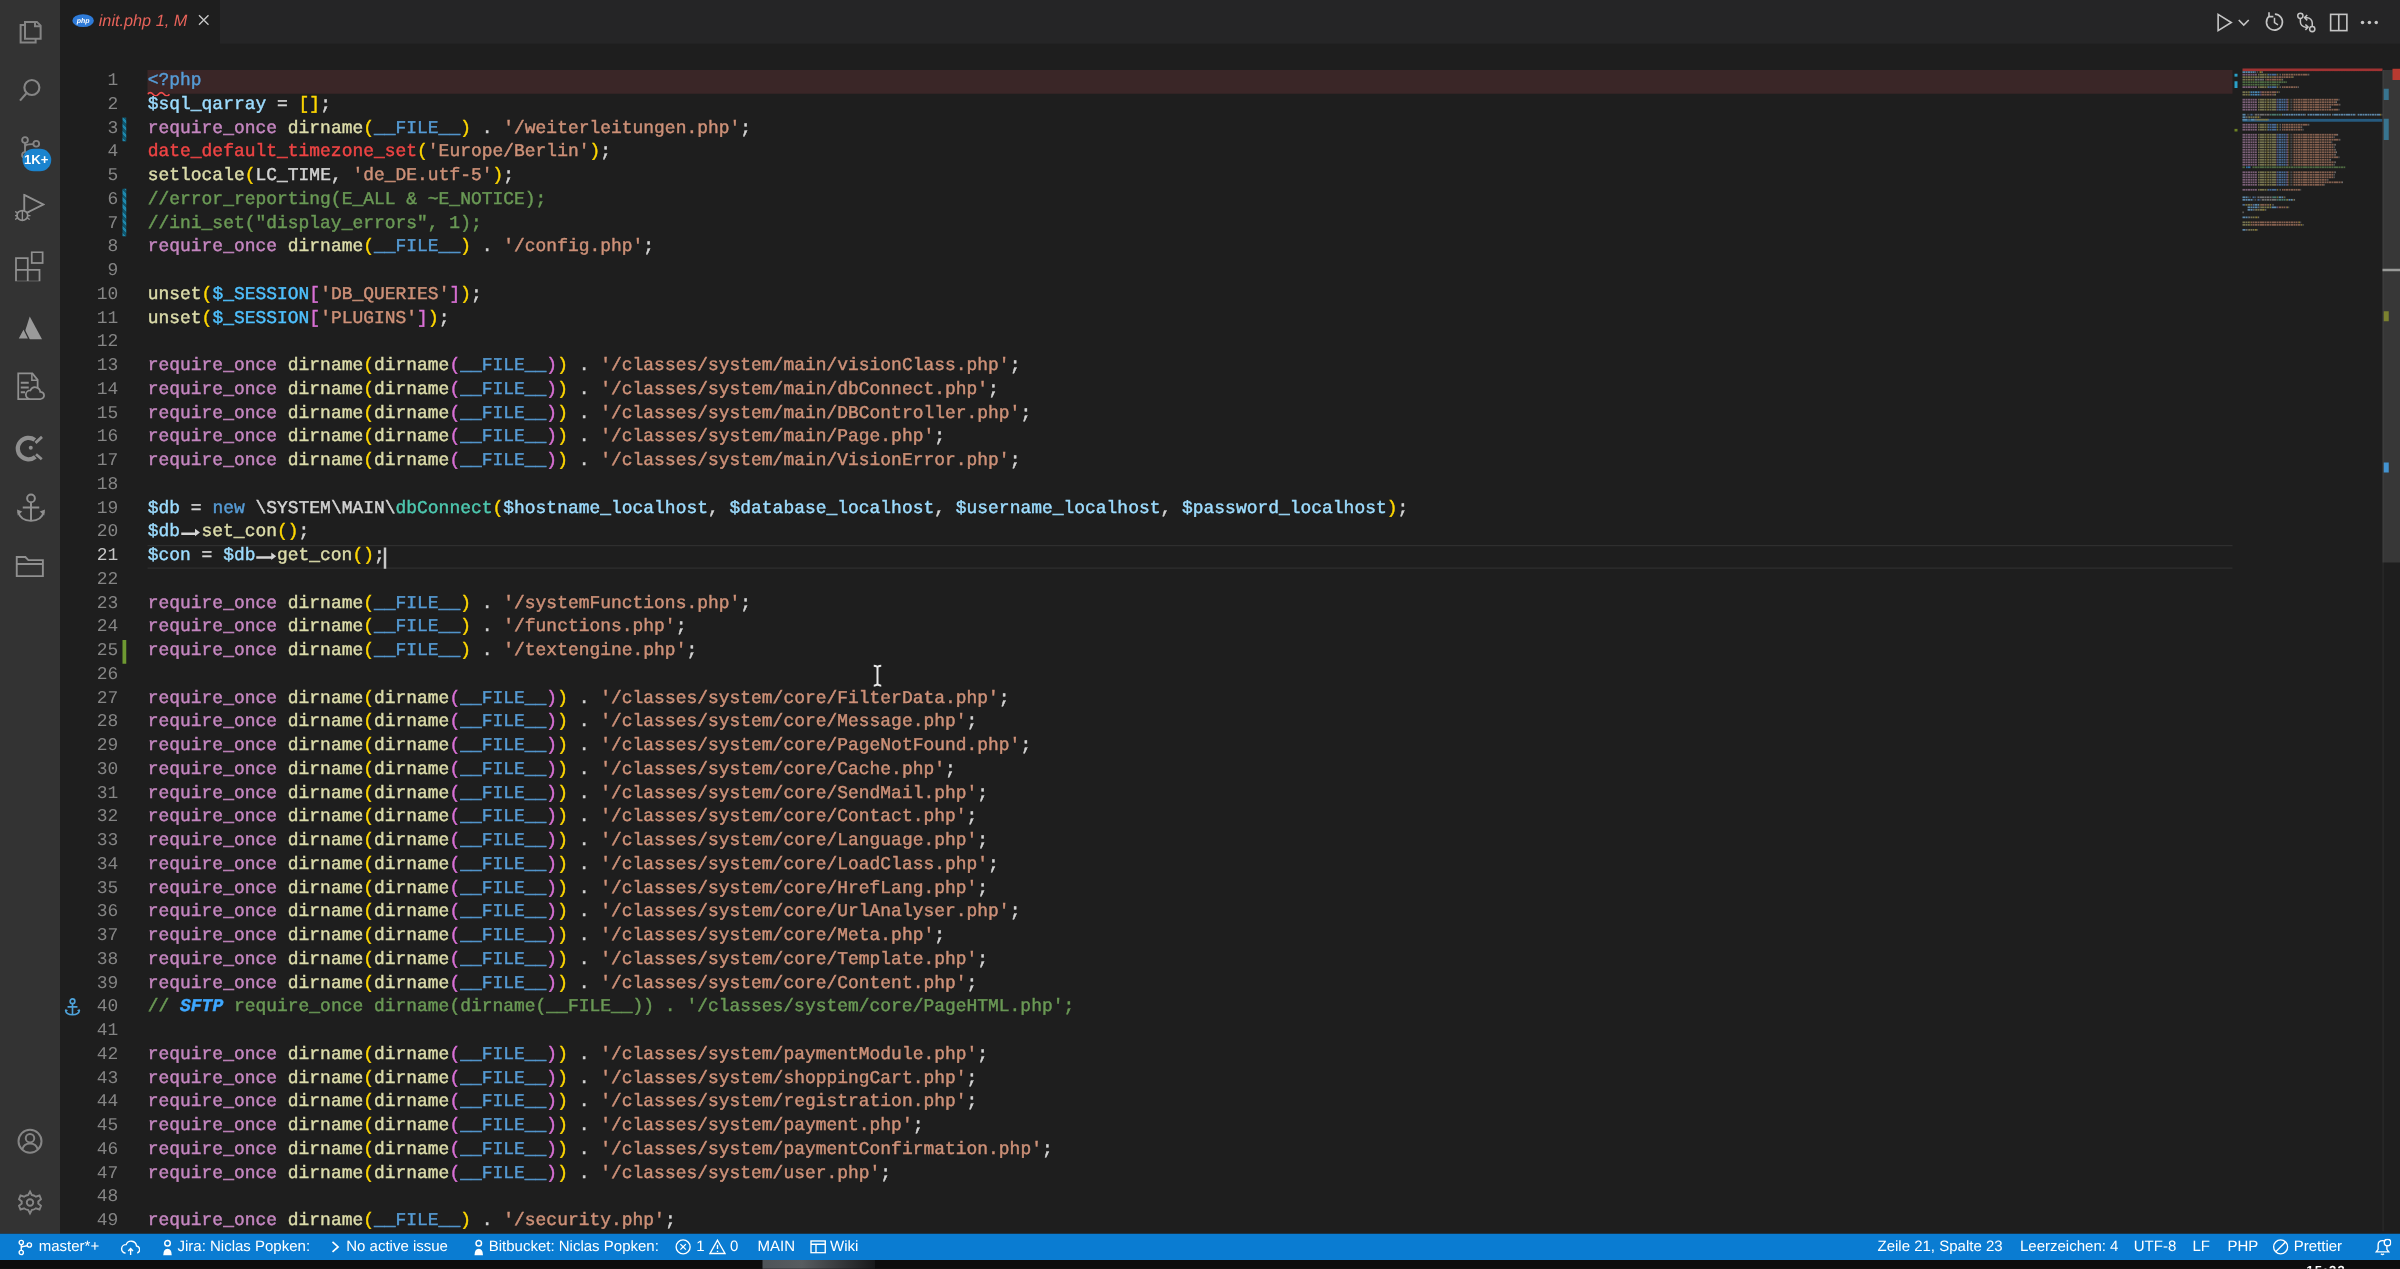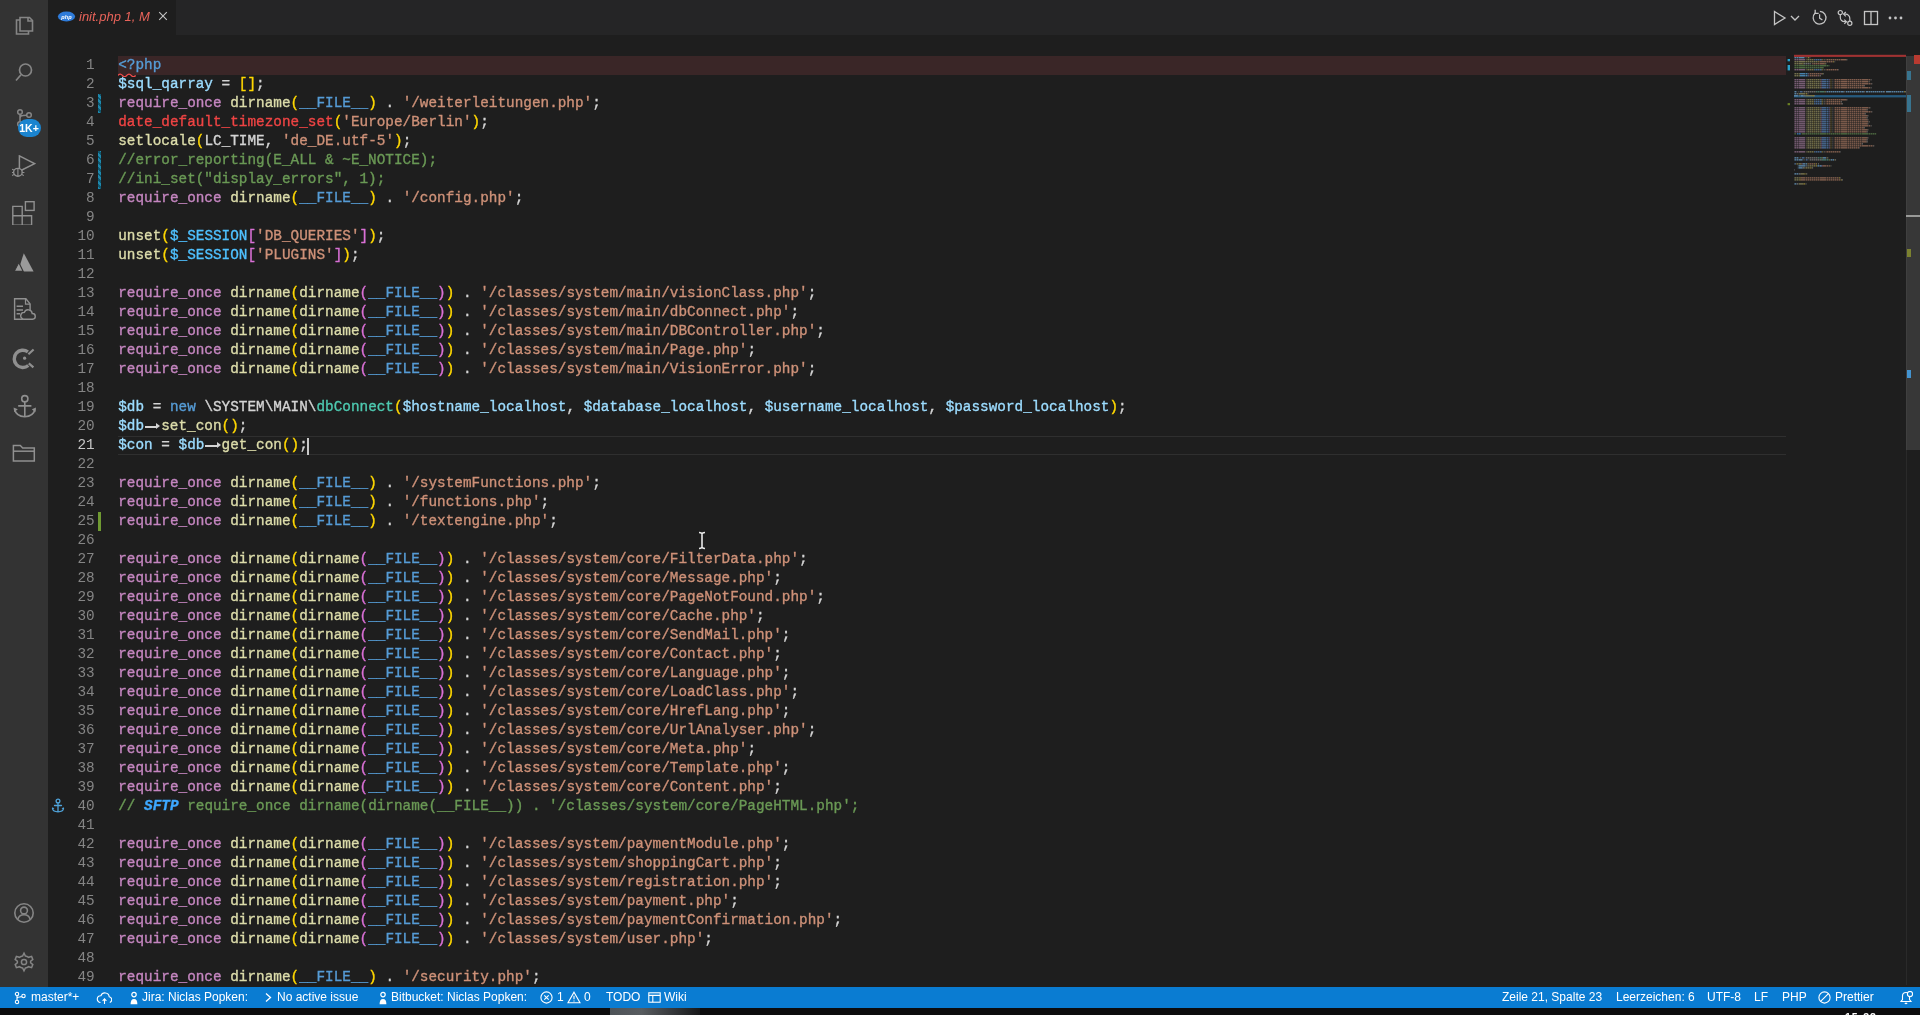--- a/index.html
+++ b/index.html
@@ -743,28 +743,28 @@
    <svg style="position:absolute;left:540px;top:4px" width="13" height="13" viewBox="0 0 13 13">
      <circle cx="6.5" cy="6.5" r="5.6" fill="none" stroke="#fff" stroke-width="1.1"></circle>
      <path d="M4.3 4.3 L8.7 8.7 M8.7 4.3 L4.3 8.7" stroke="#fff" stroke-width="1.1"></path>
    </svg>
    <span class="it" style="left:557px">1</span>
    <svg style="position:absolute;left:567px;top:4px" width="14" height="13" viewBox="0 0 14 13">
      <path d="M7 1.2 L13 11.8 H1 Z" fill="none" stroke="#fff" stroke-width="1.1"></path>
      <path d="M7 4.8 V8.2 M7 9.6 V10.6" stroke="#fff" stroke-width="1.1"></path>
    </svg>
    <span class="it" style="left:584px">0</span>
-   <span class="it" style="left:606px">TODO</span>
+   <span class="it" style="left:606px">MAIN</span>
    <svg style="position:absolute;left:648px;top:5px" width="13" height="11" viewBox="0 0 13 11">
      <rect x="0.8" y="0.8" width="11.4" height="9.4" fill="none" stroke="#fff" stroke-width="1.1"></rect>
      <path d="M0.8 3.4 H12.2 M4.8 3.4 V10.2" stroke="#fff" stroke-width="1.1"></path>
    </svg>
    <span class="it" style="left:664px">Wiki</span>
    <span class="it" style="left:1502px">Zeile 21, Spalte 23</span>
-   <span class="it" style="left:1616px">Leerzeichen: 6</span>
+   <span class="it" style="left:1616px">Leerzeichen: 4</span>
    <span class="it" style="left:1707px">UTF-8</span>
    <span class="it" style="left:1754px">LF</span>
    <span class="it" style="left:1782px">PHP</span>
    <svg style="position:absolute;left:1818px;top:4px" width="13" height="13" viewBox="0 0 13 13">
      <circle cx="6.5" cy="6.5" r="5.6" fill="none" stroke="#fff" stroke-width="1.1"></circle>
      <line x1="2.6" y1="10.4" x2="10.4" y2="2.6" stroke="#fff" stroke-width="1.1"></line>
    </svg>
    <span class="it" style="left:1835px">Prettier</span>
    <svg style="position:absolute;left:1899px;top:4px" width="14" height="14" viewBox="0 0 14 14">
      <path d="M7 1.5 Q10.5 1.5 10.5 5 V8.5 L12 10.5 H2 L3.5 8.5 V5 Q3.5 1.5 7 1.5 Z" fill="none" stroke="#fff" stroke-width="1.1"></path>

